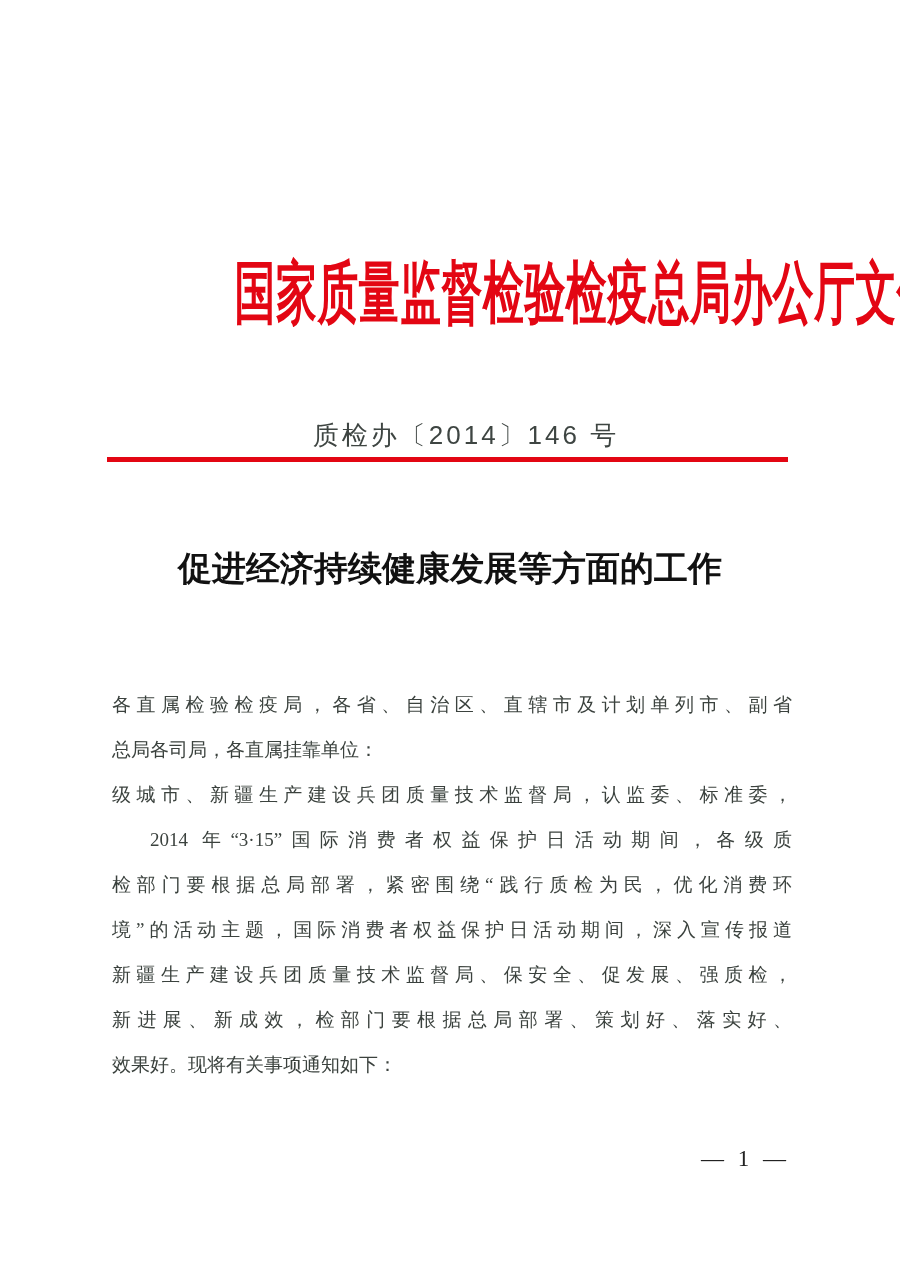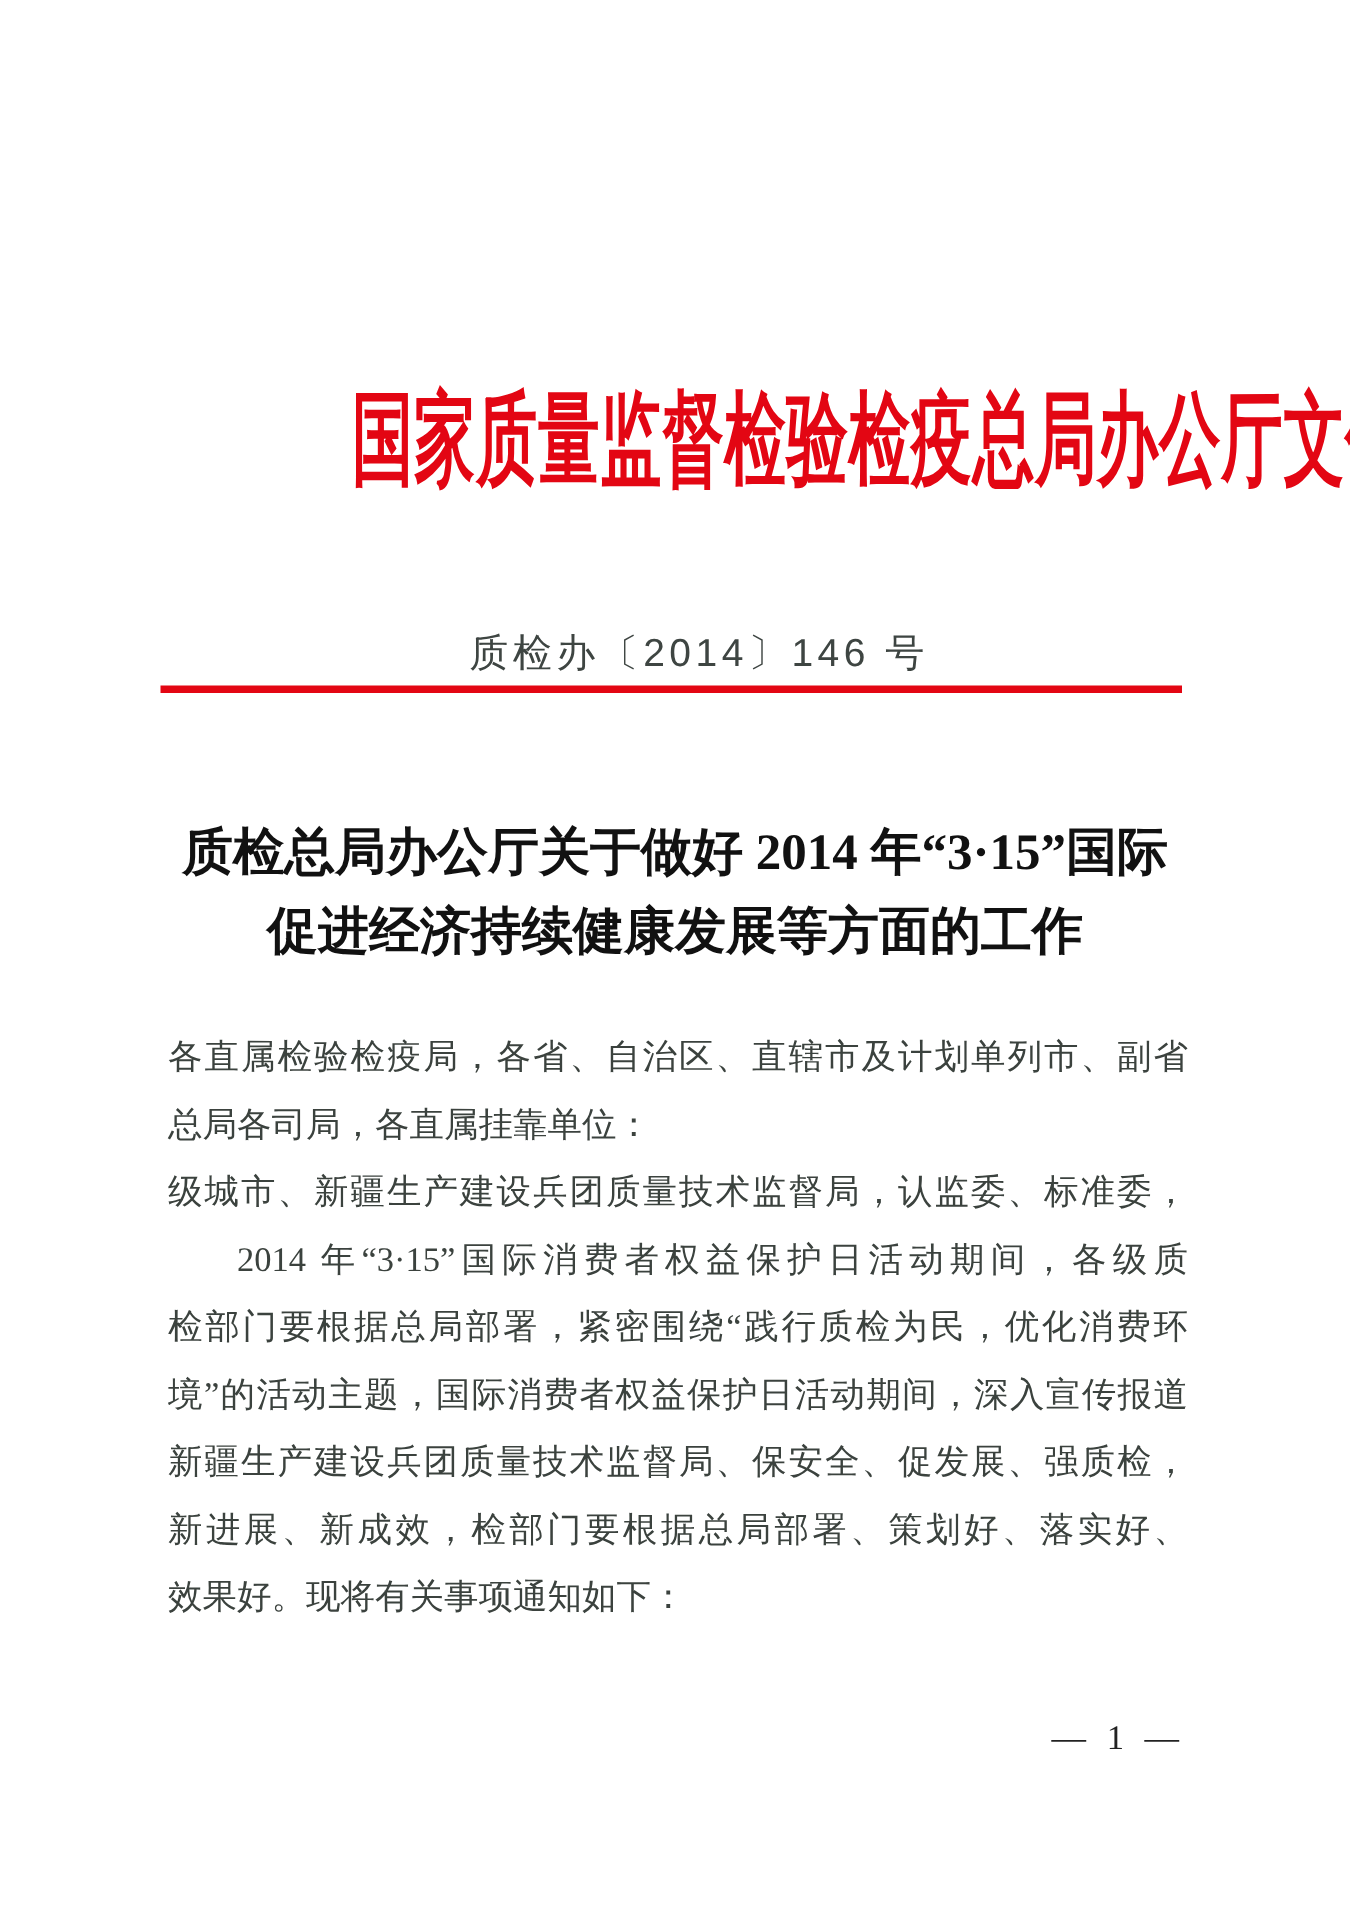--- a/index.html
+++ b/index.html
@@ -71,21 +71,21 @@
     line-height: 53px;
     font-family: "Liberation Serif", "DejaVu Serif", serif;
   }
 
   
   .body-text {
     position: absolute;
     top: 682px;
     left: 112px;
     width: 680px;
-    font-size: 23px;
+    font-size: 19px;
     line-height: 45px;
     color: #3b423e;
     font-family: "Liberation Serif", "DejaVu Serif", serif;
   }
   .body-text .line {
     text-align: justify;
     text-align-last: justify;
     white-space: nowrap-off;
   }
   .body-text .line-end {
@@ -116,21 +116,20 @@
 
   <div class="agency-title-wrap">
     <div class="agency-title">国家质量监督检验检疫总局办公厅文件</div>
   </div>
 
   <div class="doc-number">质检办〔2014〕146 号</div>
 
   <div class="red-rule"></div>
 
   <div class="doc-title">
-    <div>质检总局办公厅关于做好 2014 年“3·15”国际</div>
     <div>促进经济持续健康发展等方面的工作</div>
   </div>
 
   <div class="body-text">
     <div class="line">各直属检验检疫局，各省、自治区、直辖市及计划单列市、副省</div>
     <div class="line line-end">总局各司局，各直属挂靠单位：</div>
     <div class="line">级城市、新疆生产建设兵团质量技术监督局，认监委、标准委，</div>
     <div class="line line-indent">2014 年“3·15”国际消费者权益保护日活动期间，各级质</div>
     <div class="line">检部门要根据总局部署，紧密围绕“践行质检为民，优化消费环</div>
     <div class="line">境”的活动主题，国际消费者权益保护日活动期间，深入宣传报道</div>

